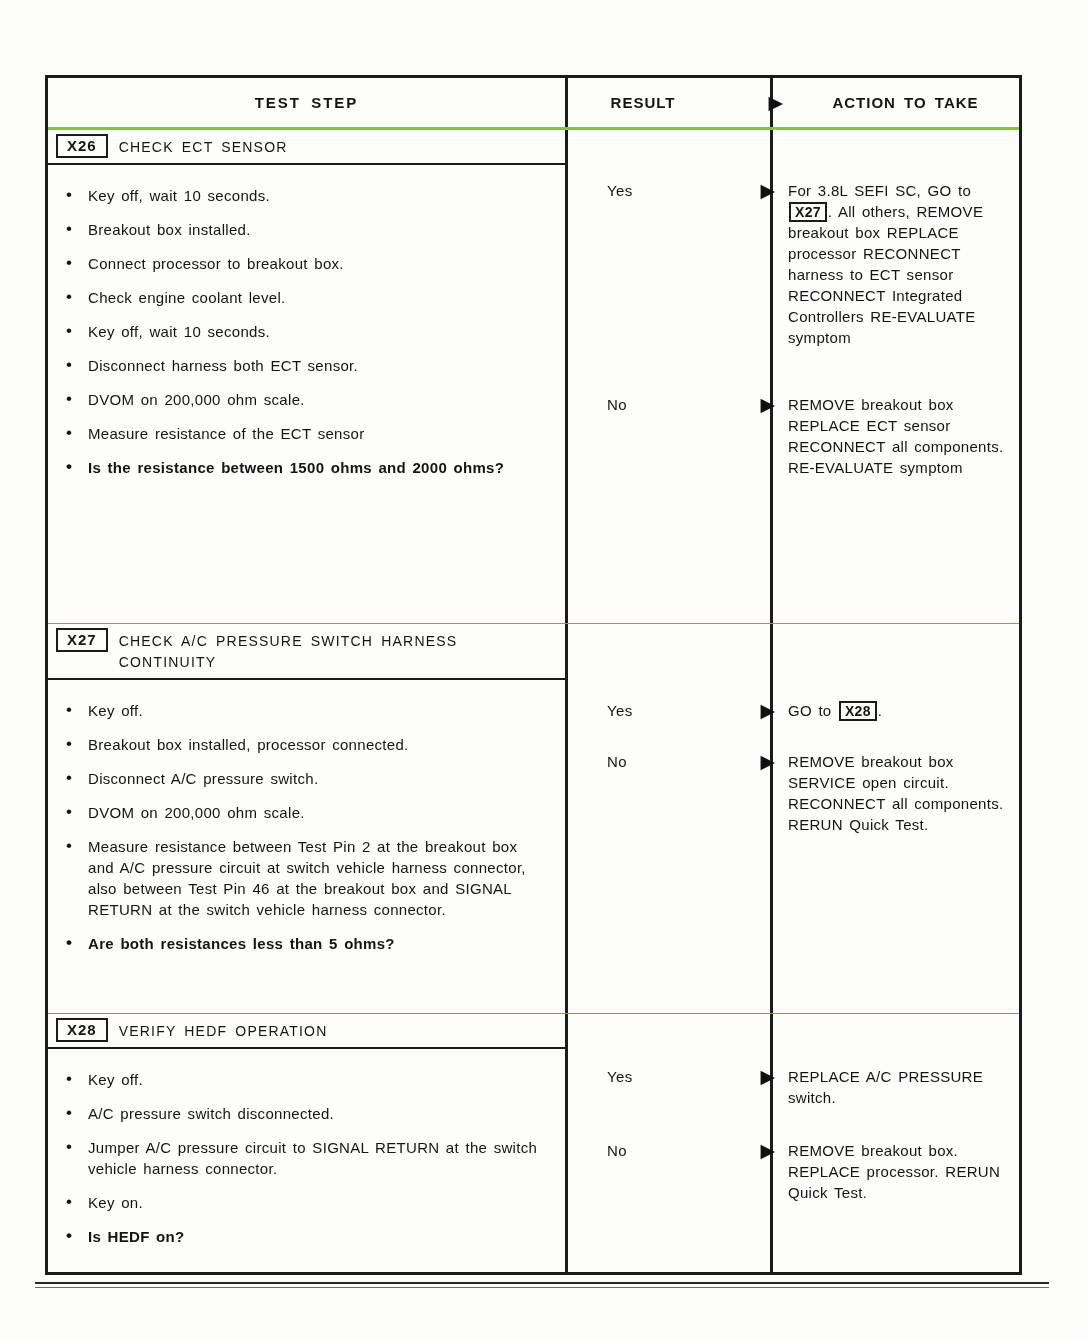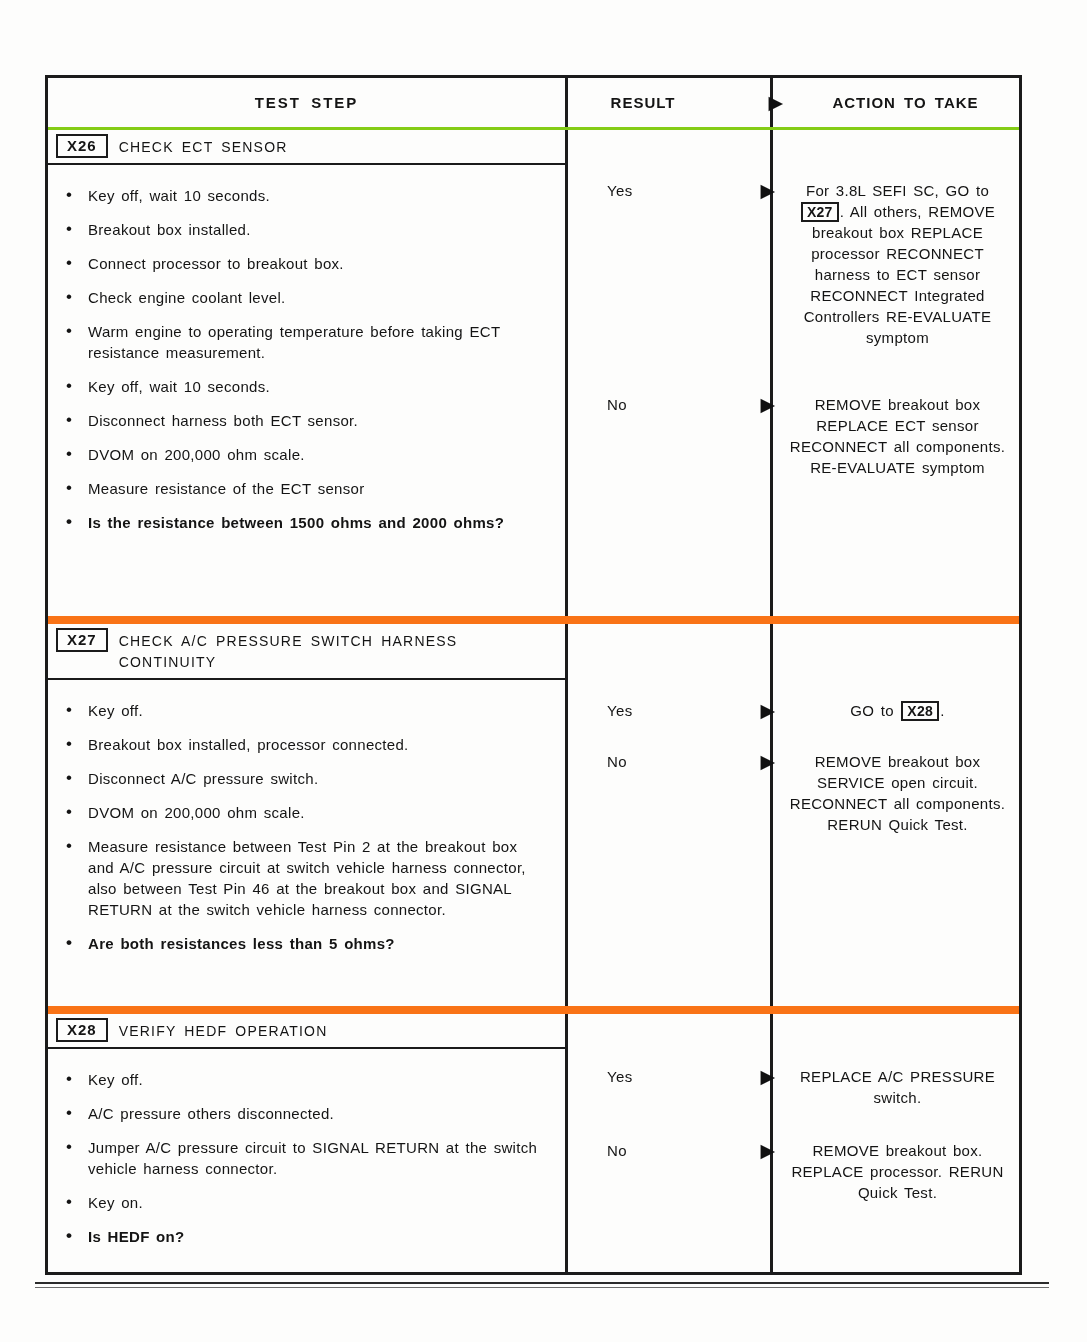--- a/index.html
+++ b/index.html
@@ -26,21 +26,21 @@
   }
   .cell-ra { flex: 1; position: relative; gap: 8px; }
   .divider { position: absolute; left: 202px; top: 0; bottom: 0; width: 3px; background: #1b1b1b; }
   .th-ra { display: grid; grid-template-columns: 150px 52px 1fr; align-items: center; }
   .th-result, .th-action {
     text-align: center; font-weight: 700; font-size: 15px; letter-spacing: 1px; word-spacing: 3px;
   }
   .th-action { padding-left: 6px; }
 
   
-  .trow { display: flex; border-bottom: 8px solid #f97316; }
+  .trow { display: flex; border-bottom: 1px solid #f97316; }
   .trow:last-child { border-bottom: none; }
 
   .row-x26 { min-height: 494px; }
   .row-x27 { min-height: 390px; }
   .row-x28 { min-height: 234px; }
 
   
   .strip {
     display: flex; align-items: flex-start;
     border-bottom: 2px solid #1b1b1b;
@@ -76,21 +76,21 @@
 
   .ra-block { display: grid; grid-template-columns: 150px 52px 1fr; align-items: start; }
   .ra-label { padding-left: 39px; font-size: 15px; letter-spacing: 0.4px; line-height: 21px; }
   .ra-arrow-cell { text-align: right; }
   .arrow {
     display: inline-block; transform: translateX(5px);
     font-size: 19px; line-height: 21px; color: #101010;
   }
   .ra-action {
     padding-left: 18px; padding-right: 12px;
-    font-size: 15px; line-height: 21px; letter-spacing: 0.3px; word-spacing: 2px; text-align: center;
+    font-size: 15px; line-height: 21px; letter-spacing: 0.3px; word-spacing: 2px;
   }
   .ref {
     display: inline-block; border: 2px solid #1b1b1b;
     padding: 0 4px; font-weight: 700; line-height: 16px; font-size: 14px;
     margin: 0 1px;
   }
   .ref:empty { display: none; }
 
   
   .bottom-rule {
@@ -119,21 +119,20 @@
       <div class="cell-step">
         <div class="strip">
           <span class="id-box">X26</span>
           <span class="strip-title">CHECK ECT SENSOR</span>
         </div>
         <div class="bullets">
           <div class="bullet">Key off, wait 10 seconds.</div>
           <div class="bullet">Breakout box installed.</div>
           <div class="bullet">Connect processor to breakout box.</div>
           <div class="bullet">Check engine coolant level.</div>
-          <div class="bullet">Warm engine to operating temperature before taking ECT resistance measurement.</div>
           <div class="bullet">Key off, wait 10 seconds.</div>
           <div class="bullet">Disconnect harness both ECT sensor.</div>
           <div class="bullet">DVOM on 200,000 ohm scale.</div>
           <div class="bullet">Measure resistance of the ECT sensor</div>
           <div class="bullet bold">Is the resistance between 1500 ohms and 2000 ohms?</div>
         </div>
       </div>
       <div class="cell-ra ra-body">
         <div class="divider"></div>
         <div class="ra-block">
@@ -180,21 +179,21 @@
     </div>
 
     <div class="trow row-x28">
       <div class="cell-step">
         <div class="strip">
           <span class="id-box">X28</span>
           <span class="strip-title">VERIFY HEDF OPERATION</span>
         </div>
         <div class="bullets">
           <div class="bullet">Key off.</div>
-          <div class="bullet">A/C pressure others disconnected.</div>
+          <div class="bullet">A/C pressure switch disconnected.</div>
           <div class="bullet">Jumper A/C pressure circuit to SIGNAL RETURN at the switch vehicle harness connector.</div>
           <div class="bullet">Key on.</div>
           <div class="bullet bold">Is HEDF on?</div>
         </div>
       </div>
       <div class="cell-ra ra-body">
         <div class="divider"></div>
         <div class="ra-block">
           <div class="ra-label">Yes</div>
           <div class="ra-arrow-cell"><span class="arrow">▶</span></div>

